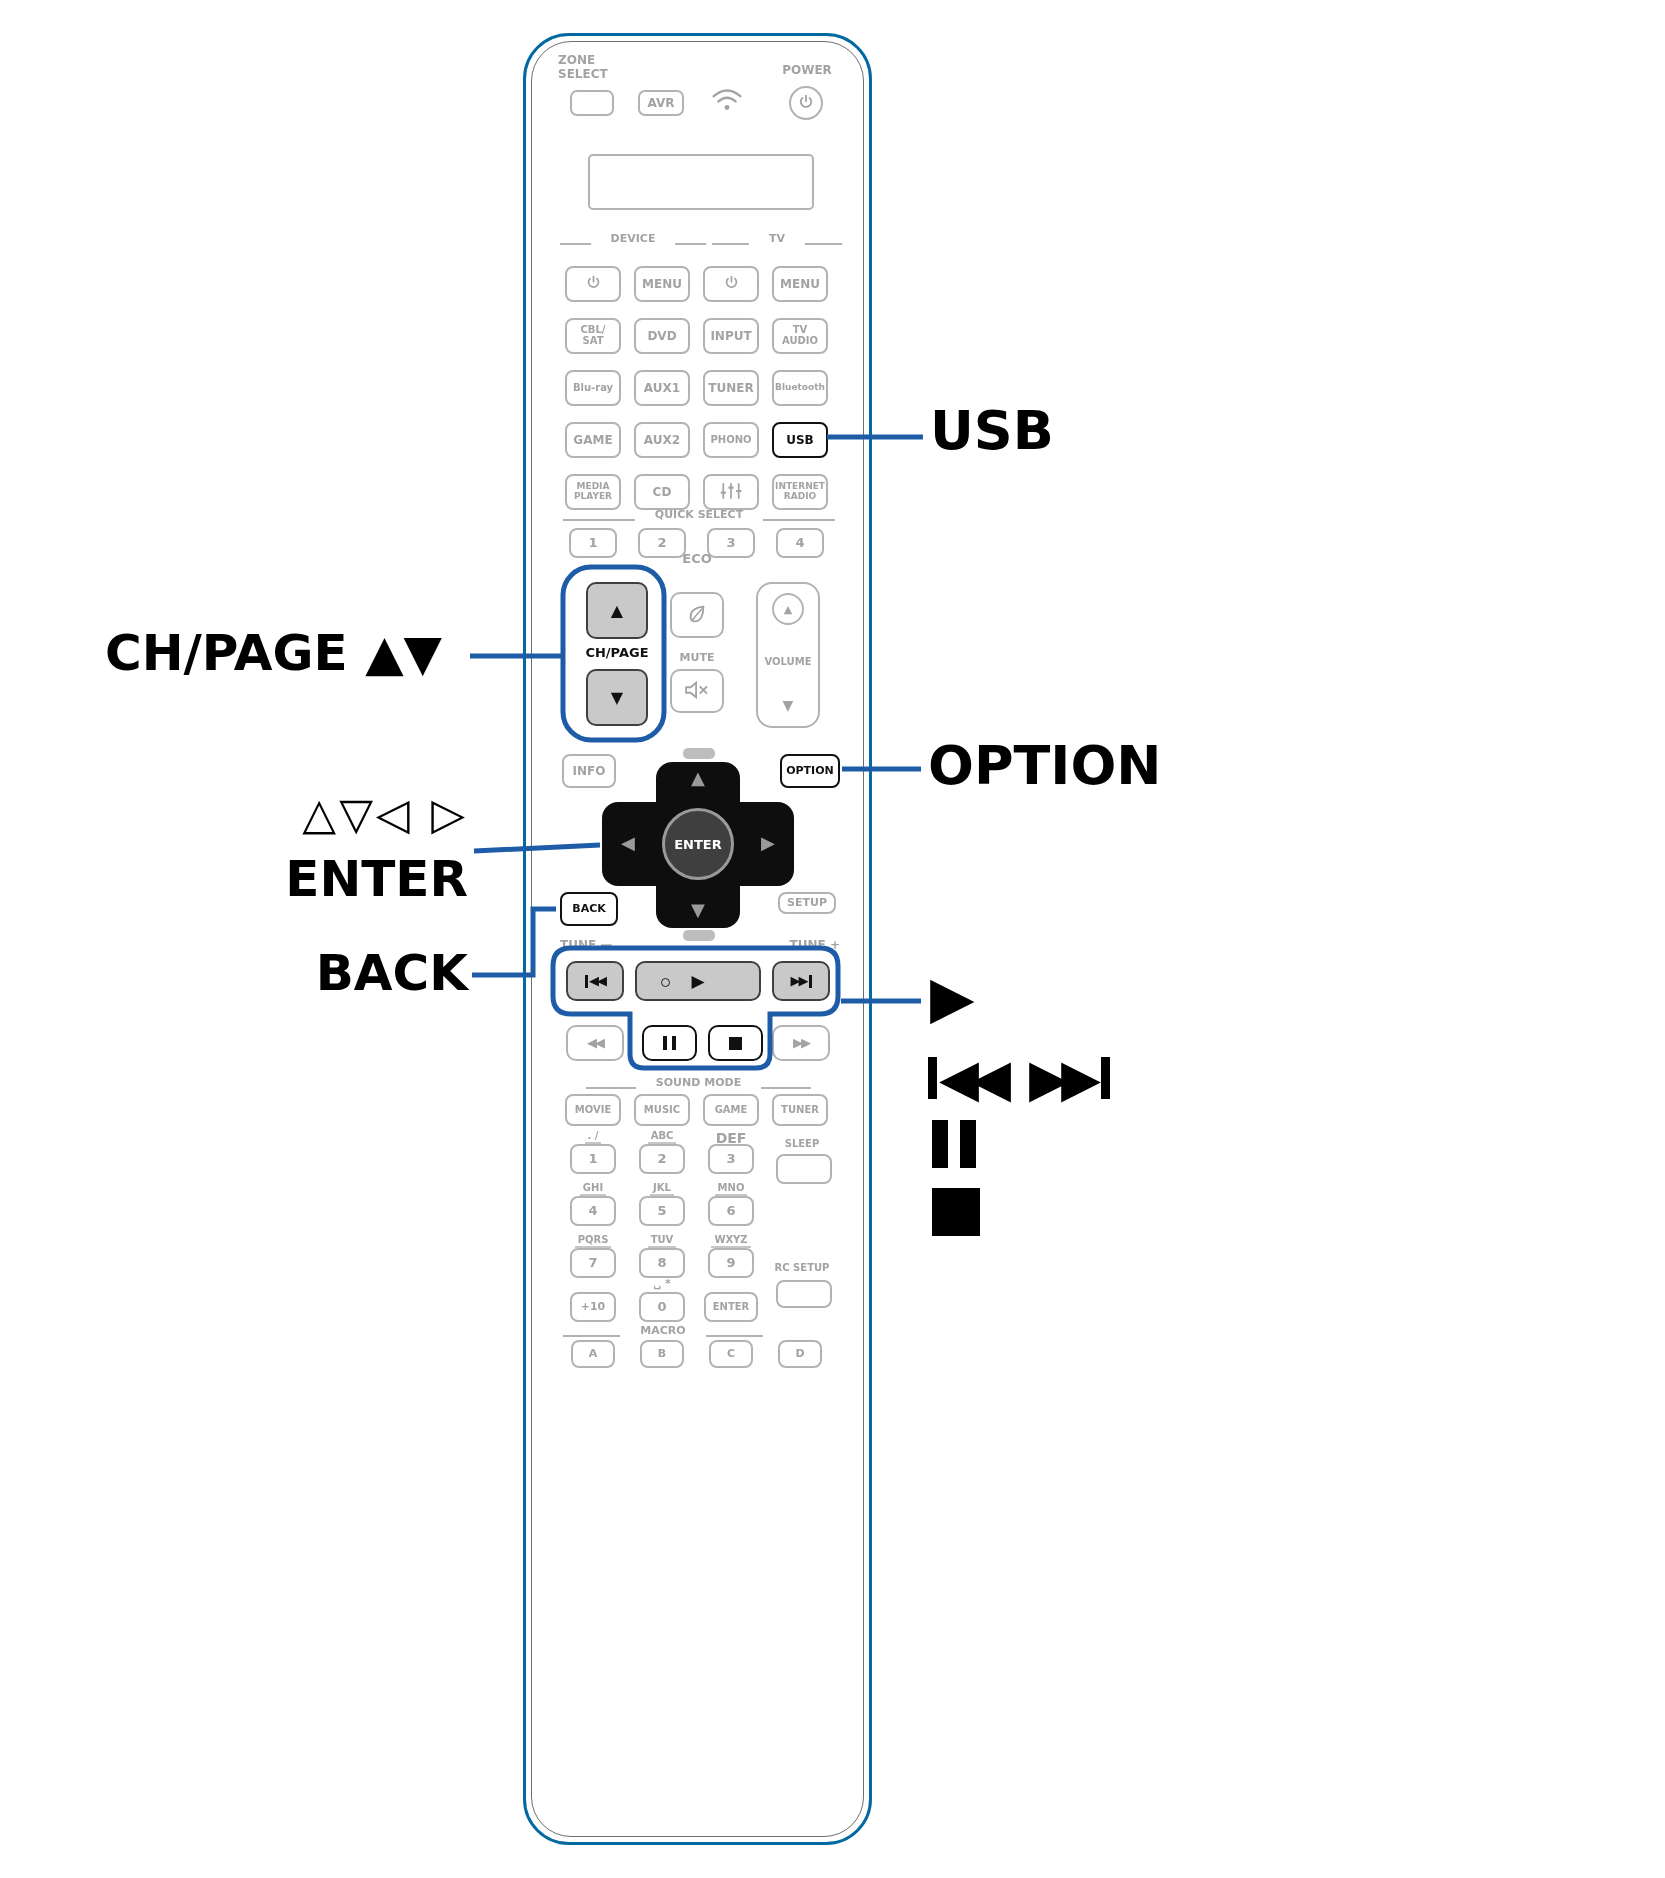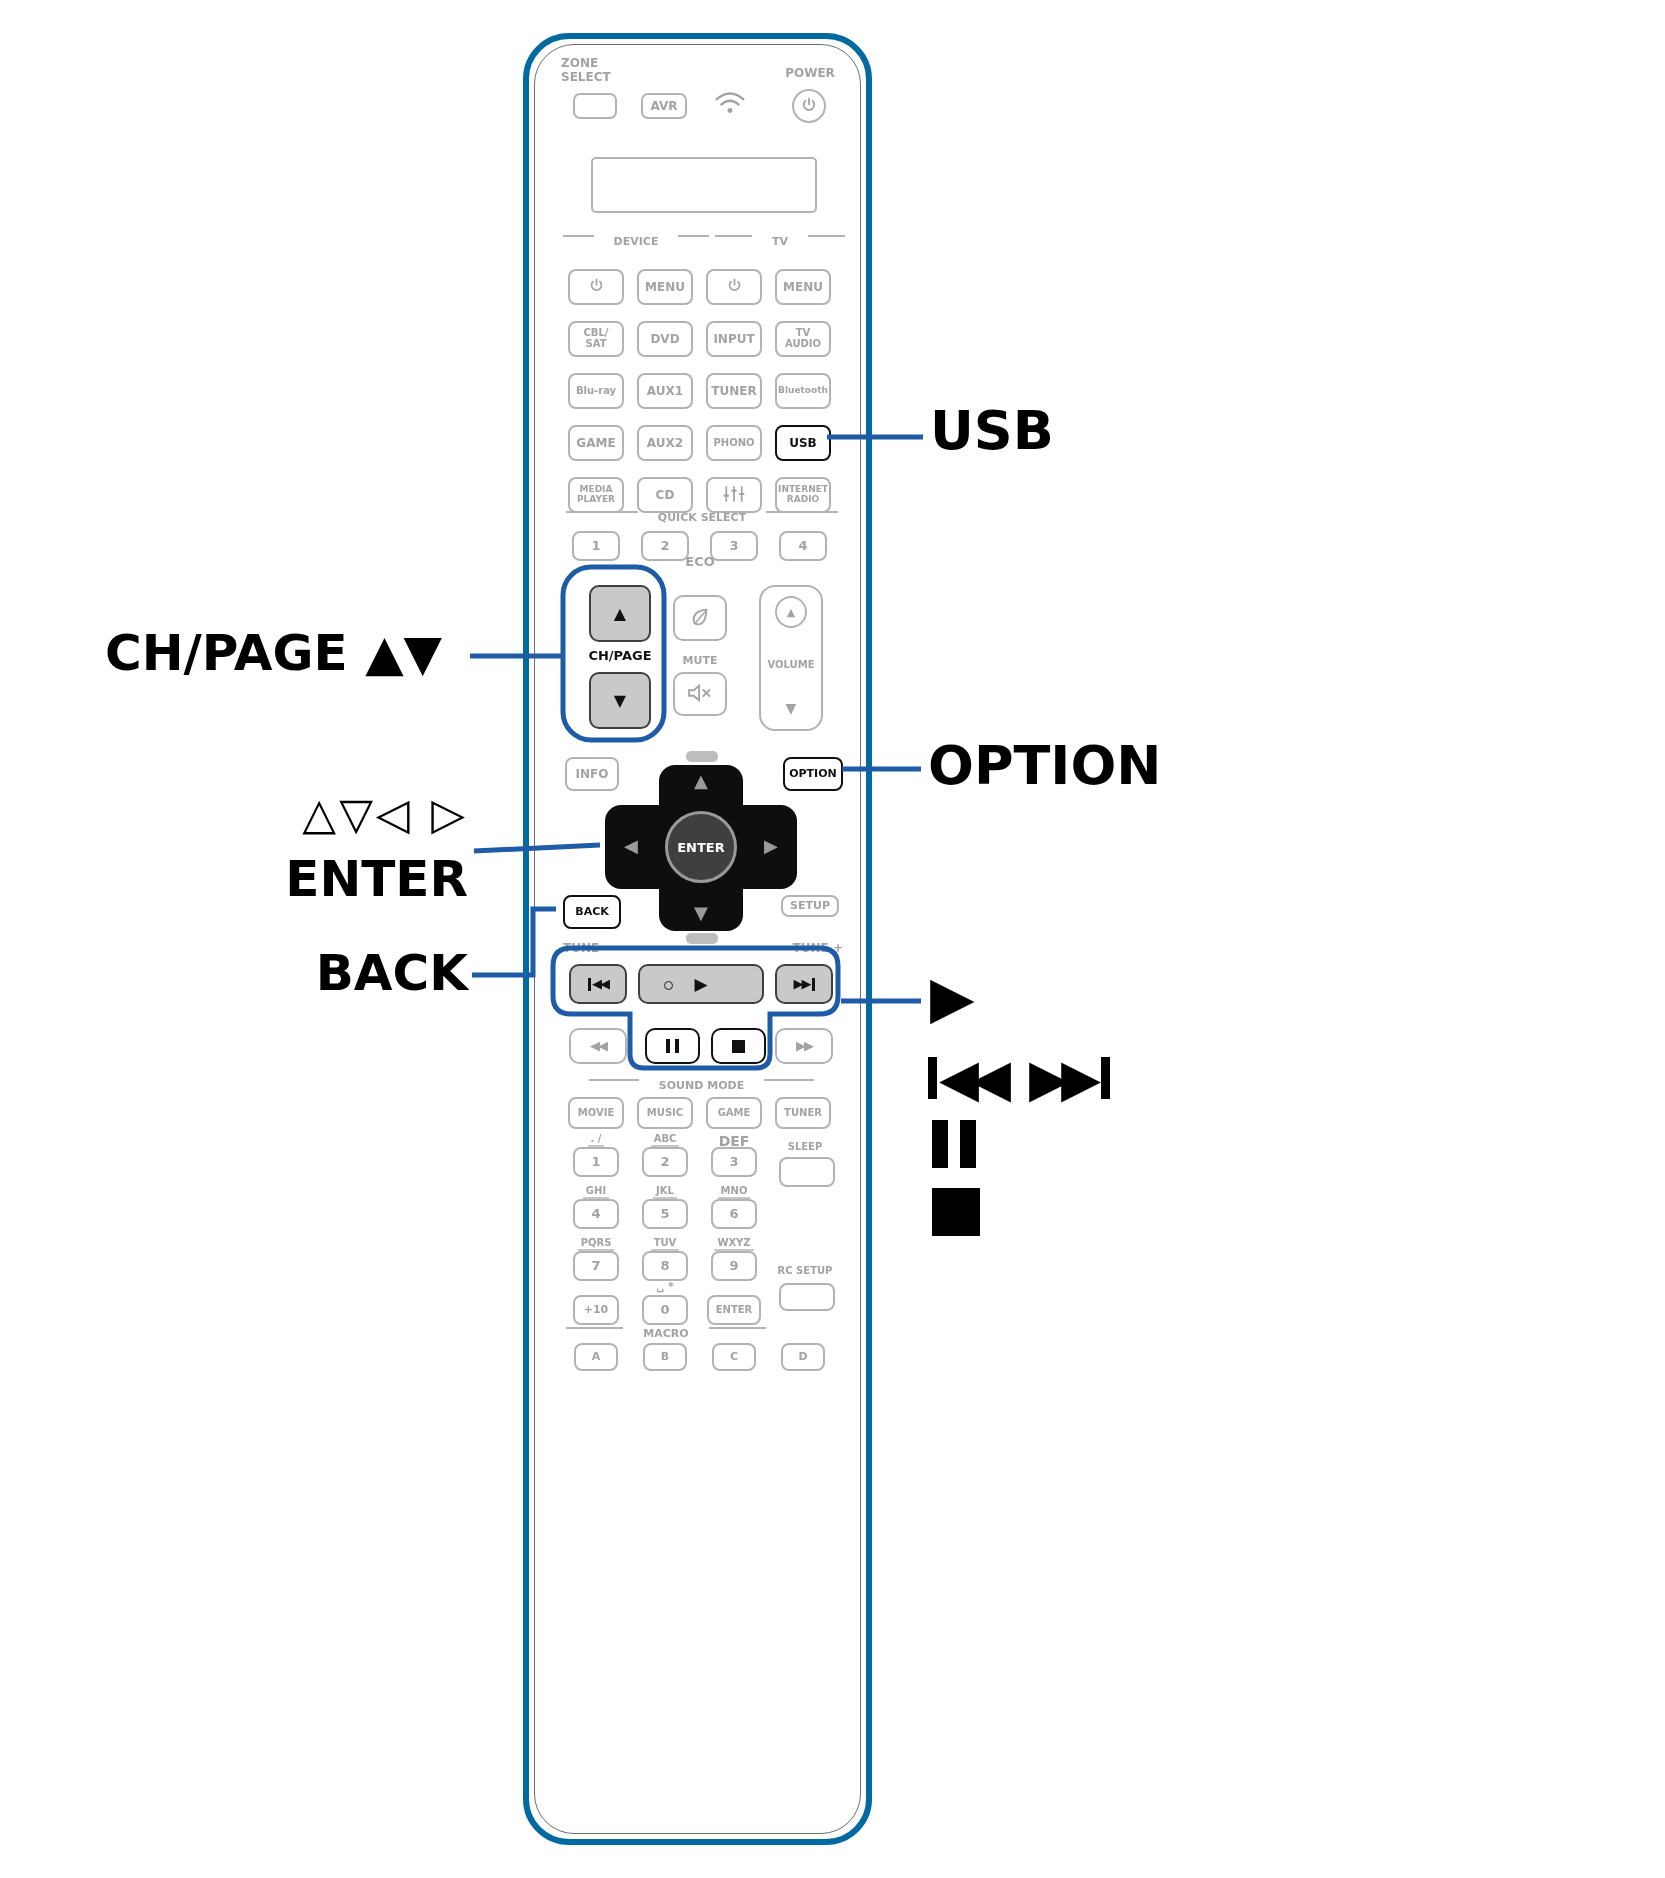--- a/index.html
+++ b/index.html
@@ -1,27 +1,27 @@
 <!DOCTYPE html>
 <html><head>
 <meta charset="utf-8">
 <style>
   html,body{margin:0;padding:0;background:#fff;}
   .canvas{position:relative;width:1665px;height:1878px;font-family:"DejaVu Sans","Liberation Sans",sans-serif;background:#fff;overflow:hidden;}
   .b{position:absolute;box-sizing:border-box;}
-  .remote{position:absolute;left:523px;top:33px;width:349px;height:1812px;border:6px solid #0369a1;border-radius:46px;background:#fff;box-sizing:border-box;}
+  .remote{position:absolute;left:523px;top:33px;width:349px;height:1812px;border:3px solid #0369a1;border-radius:46px;background:#fff;box-sizing:border-box;}
   .remote-inner{position:absolute;inset:5px;border:1.5px solid #6e6e6e;border-radius:40px;pointer-events:none;}
   .btn{position:absolute;box-sizing:border-box;display:flex;align-items:center;justify-content:center;border:2px solid #b3b3b3;border-radius:8px;color:#a3a3a3;font-weight:bold;font-size:12px;text-align:center;line-height:1.08;white-space:pre-line;background:#fff;}
   .btn.act{border-color:#111;color:#111;}
   .btn.fill{background:#c9c9c9;border-color:#3f3f3f;color:#111;}
   .btn.small{font-size:10px;}
   .btn.xs{font-size:9px;}
   .lab{position:absolute;box-sizing:border-box;color:#a3a3a3;font-weight:bold;font-size:12px;text-align:center;line-height:1.15;white-space:pre-line;}
   .lab.dark{color:#111;text-align:center;}
-  .hdr{position:absolute;box-sizing:border-box;display:flex;align-items:flex-start;gap:20px;color:#a3a3a3;font-weight:bold;font-size:11px;}
+  .hdr{position:absolute;box-sizing:border-box;display:flex;align-items:flex-end;gap:20px;color:#a3a3a3;font-weight:bold;font-size:11px;}
   .hline{flex:1;height:2px;background:#b3b3b3;}
   .ul{border-bottom:2px solid #c6c6c6;padding:0 3px 1px;}
   .tb{display:inline-block;width:3px;height:13px;background:#111;}
   .pb{display:inline-block;width:4px;height:14px;background:#111;margin:0 2.5px;}
   .sq{display:inline-block;width:13px;height:13px;background:#111;}
   .callout{position:absolute;color:#000;font-weight:bold;line-height:1;}
   .c-usb{left:930px;top:404px;font-size:54px;}
   .c-chpage{left:105px;top:628px;width:360px;text-align:left;font-size:50px;}
   .c-option{left:928px;top:739px;font-size:54px;}
   .c-cursor{left:250px;top:792px;width:218px;text-align:right;font-size:44px;letter-spacing:3px;}

